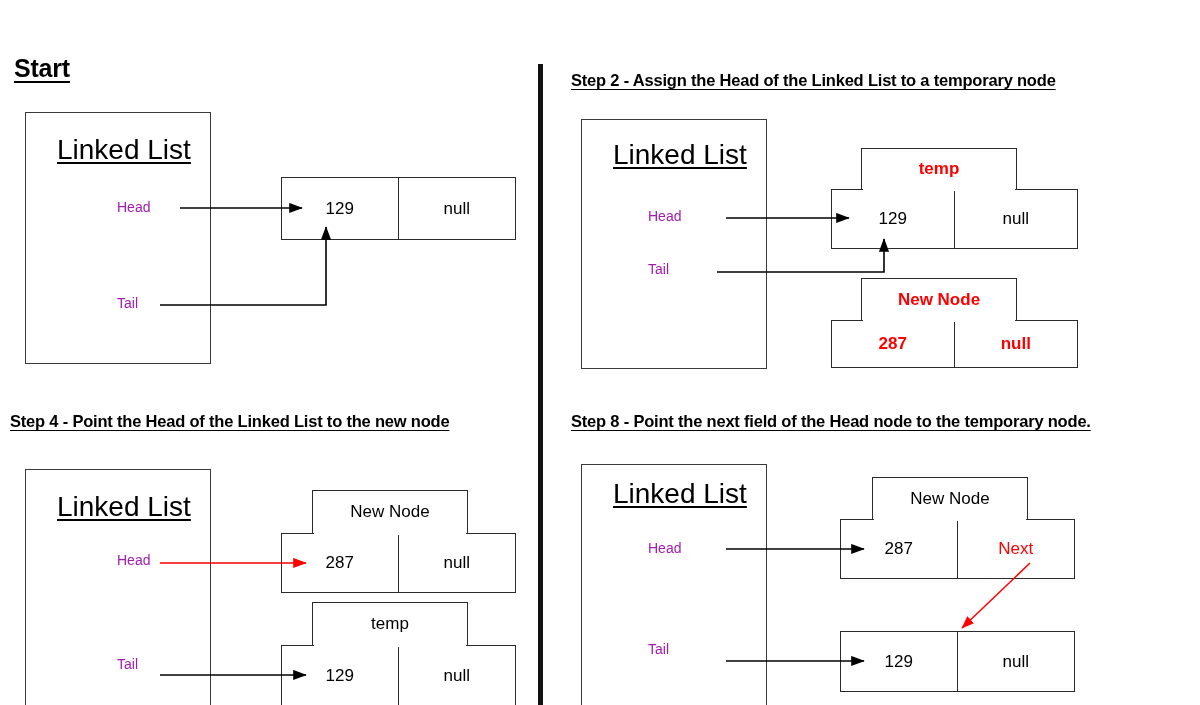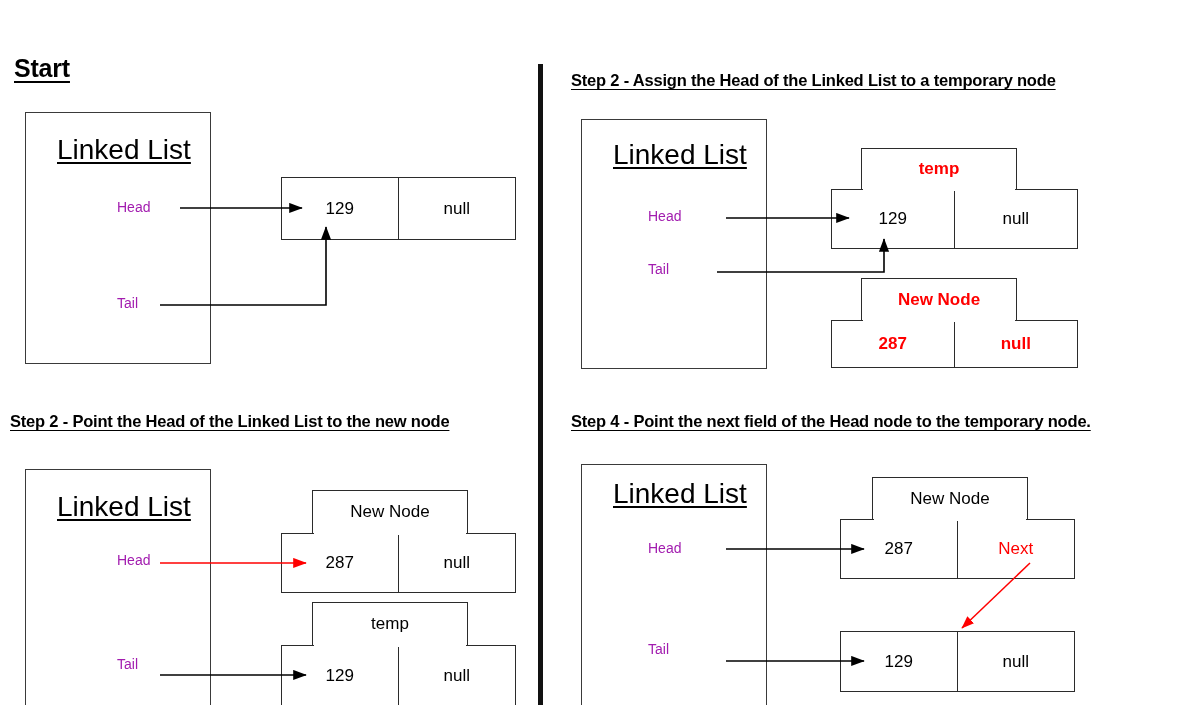--- a/index.html
+++ b/index.html
@@ -181,21 +181,21 @@
 
   <div class="tag-box red" style="left:861px; top:234px; width:156px; height:43px;">
     <span>New Node</span>
   </div>
   <div class="node red-node" style="left:831px; top:276px; width:247px; height:48px;">
     <div class="cell left">287</div>
     <div class="cell">null</div>
   </div>
   <div class="tag-mask" style="left:863px; top:274.5px; width:152px;"></div>
 
-  <div class="panel-title title-step" style="left:10px; top:368px;">Step 2 - Point the Head of the Linked List to the new node</div>
+  <div class="panel-title title-step" style="left:10px; top:368px;">Step 4 - Point the Head of the Linked List to the new node</div>
 
   <div class="ll-box" style="left:25px; top:425px; width:186px; height:255px;"></div>
   <div class="ll-title" style="left:57px; top:447px;">Linked List</div>
   <div class="ll-field" style="left:117px; top:508px;">Head</div>
   <div class="ll-field" style="left:117px; top:612px;">Tail</div>
 
   <div class="tag-box" style="left:312px; top:446px; width:156px; height:44px;">
     <span>New Node</span>
   </div>
   <div class="node" style="left:281px; top:489px; width:235px; height:60px;">
@@ -206,21 +206,21 @@
 
   <div class="tag-box" style="left:312px; top:558px; width:156px; height:44px;">
     <span>temp</span>
   </div>
   <div class="node" style="left:281px; top:601px; width:235px; height:61px;">
     <div class="cell left">129</div>
     <div class="cell">null</div>
   </div>
   <div class="tag-mask" style="left:314px; top:599.5px; width:152px;"></div>
 
-  <div class="panel-title title-step" style="left:571px; top:368px;">Step 4 - Point the next field of the Head node to the temporary node.</div>
+  <div class="panel-title title-step" style="left:571px; top:368px;">Step 8 - Point the next field of the Head node to the temporary node.</div>
 
   <div class="ll-box" style="left:581px; top:420px; width:186px; height:251px;"></div>
   <div class="ll-title" style="left:613px; top:434px;">Linked List</div>
   <div class="ll-field" style="left:648px; top:496px;">Head</div>
   <div class="ll-field" style="left:648px; top:597px;">Tail</div>
 
   <div class="tag-box" style="left:872px; top:433px; width:156px; height:43px;">
     <span>New Node</span>
   </div>
   <div class="node" style="left:840px; top:475px; width:235px; height:60px;">

